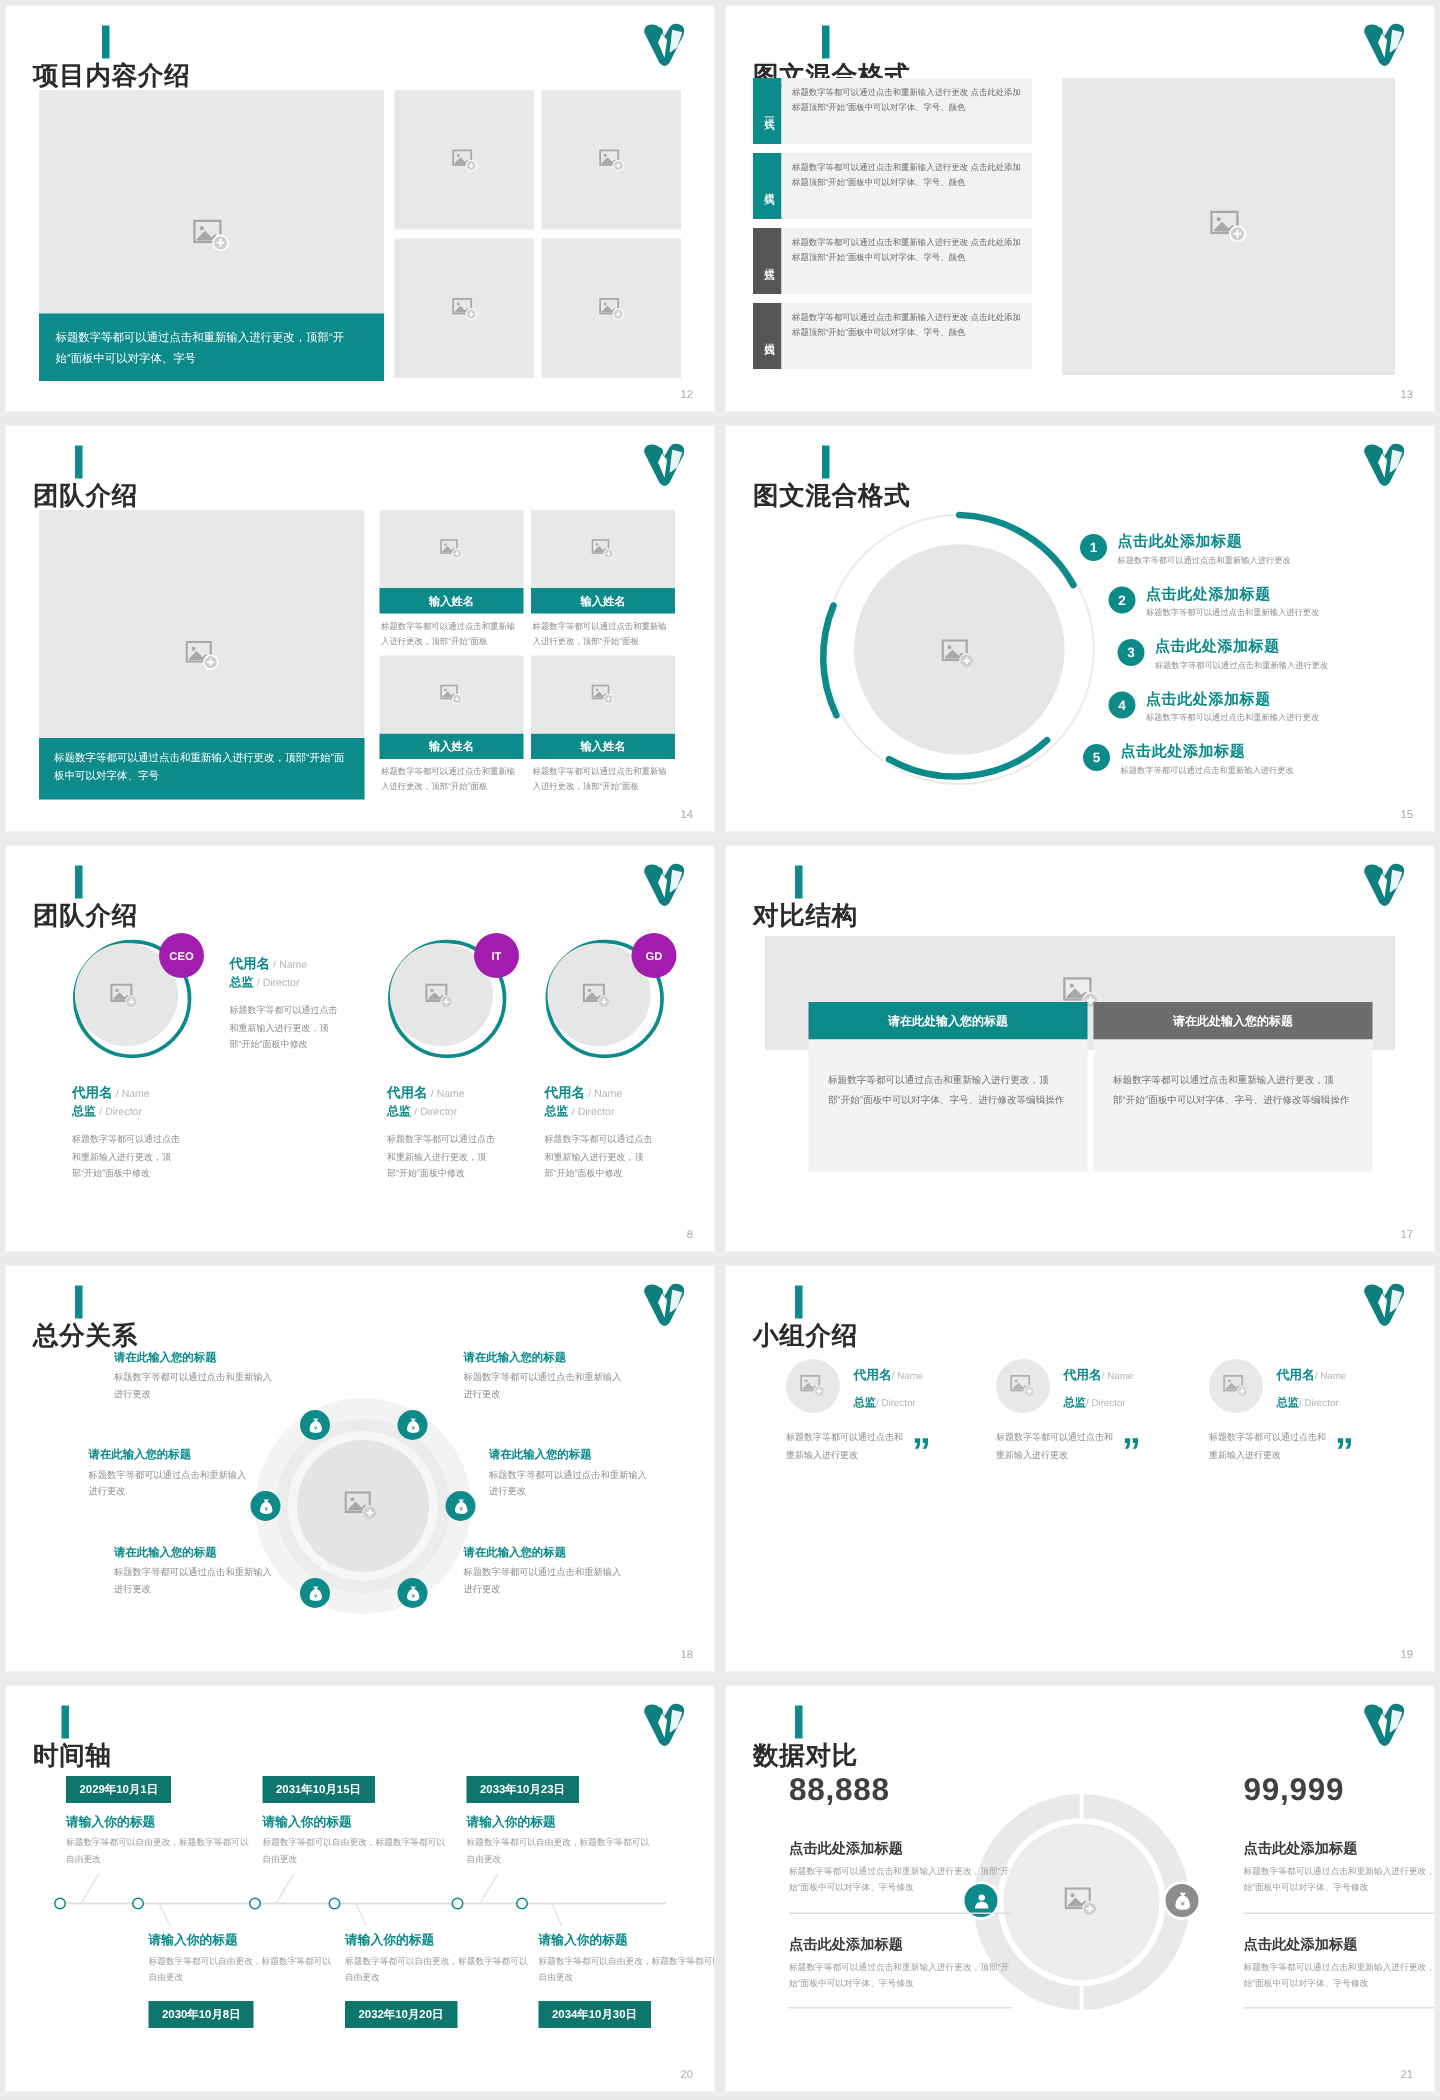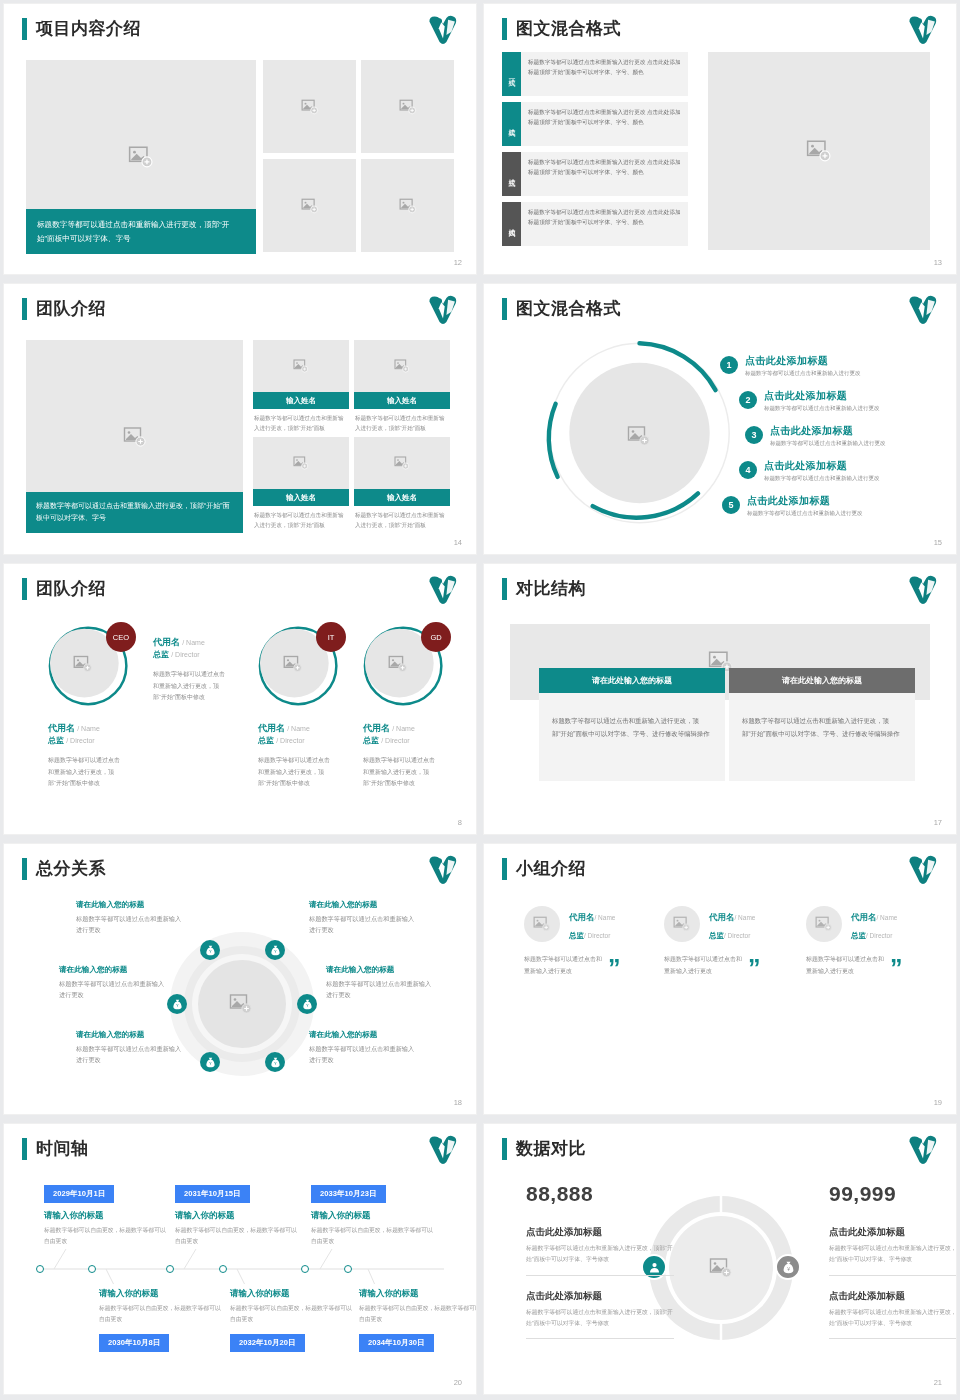--- a/index.html
+++ b/index.html
@@ -6,21 +6,21 @@
   body {
     width: 960px; height: 1400px;
     background: #e9eaec;
     font-family: "Liberation Sans", "DejaVu Sans", sans-serif;
     overflow: hidden;
   }
   .grid { display: grid; grid-template-columns: 472px 472px; grid-auto-rows: 270px;
           column-gap: 8px; row-gap: 10px; padding: 4px 4px; }
   .slide { background:#fff; position: relative; overflow: hidden;
            box-shadow: 0 0 0 1px #f0f0f0; }
-  .hdr { position:absolute; left:18px; top:13px; display:flex; align-items:center; }
+  .hdr { position:absolute; left:18px; top:13px; display:flex; align-items:center;flex-direction:column; }
   .hdr .bar { width:5px; height:22px; background:#0d8a8a; margin-right:9px; }
   .hdr .t { font-size:17px; font-weight:bold; color:#2b2b2b; letter-spacing:0.5px; }
   .logo { position:absolute; right:16px; top:9px; width:34px; height:34px; }
   .pg { position:absolute; right:14px; bottom:7px; font-size:7.5px; color:#a9a9a9; }
 
   .ph { background:#e8e8e8; position:relative; }
   .phicon { position:absolute; left:50%; top:50%; transform:translate(-50%,-50%); }
 
   
   .s12-big { position:absolute; left:22px; top:56px; width:230px; height:194px; }
@@ -49,21 +49,21 @@
   .s15-num { width:18px; height:18px; border-radius:50%; background:#0d8a8a; color:#fff;
              font-size:9px; font-weight:bold; display:flex; align-items:center;
              justify-content:center; flex:0 0 auto; margin-right:7px; }
   .s15-h { font-size:10px; font-weight:bold; color:#0d8a8a; letter-spacing:0.4px;}
   .s15-s { font-size:5.5px; color:#8d8d8d; margin-top:1.5px; }
 
   
   .s16-col { position:absolute; top:58px; width:100px; }
   .s16-av { position:relative; width:86px; height:86px; }
   .s16-badge { position:absolute; right:-2px; top:0px; width:30px; height:30px;
-     border-radius:50%; background:#7f1d1d; color:#fff; font-size:7.5px; font-weight:normal;
+     border-radius:50%; background:#a21caf; color:#fff; font-size:7.5px; font-weight:bold;
      display:flex; align-items:center; justify-content:center;margin-left:47px; }
   .s16-nm { margin-top:14px; font-size:8px; }
   .s16-nm b { color:#0d8a8a; font-size:9px; }
   .s16-nm i { color:#b5b5b5; font-style:normal; font-size:7px; }
   .s16-ds { margin-top:9px; font-size:6px; color:#8d8d8d; line-height:1.95; width:74px; }
 
   
   .s17-bg { position:absolute; left:26px; top:60px; width:420px; height:76px; background:#e8e8e8; }
   .s17-col { position:absolute; top:104px; width:186px; }
   .s17-hd { color:#fff; font-size:8px; font-weight:bold; text-align:center; padding:7px 0;font-family:Liberation Mono, monospace; }
@@ -84,21 +84,21 @@
               position:relative; flex:0 0 auto; margin-right:9px; }
   .s19-nm b { color:#0d8a8a; font-size:8.5px; }
   .s19-nm i { color:#b5b5b5; font-style:normal; font-size:6.5px; }
   .s19-bot { display:flex; align-items:flex-end; margin-top:11px; }
   .s19-tx { font-size:6px; color:#8d8d8d; line-height:2.0; width:78px; }
   .s19-q { font-size:25px; color:#0d8a8a; font-weight:bold; line-height:0.7; margin-left:6px;}
   .s19-foot { position:absolute; left:27px; top:202px; width:400px;
               font-size:8px; color:#5e5e5e; line-height:2.0; }
 
   
-  .s20-date { background:#3b82f6; color:#fff; font-size:7.6px; font-weight:bold;
+  .s20-date { background:#0f766e; color:#fff; font-size:7.6px; font-weight:bold;
               display:inline-block; padding:4px 9px; }
   .s20-h { font-size:8.5px; font-weight:bold; color:#0d8a8a; margin-top:7px; }
   .s20-d { font-size:5.8px; color:#9a9a9a; line-height:1.95; margin-top:3px; }
   .s20-blk { position:absolute; width:124px; }
   .dot { position:absolute; width:8px; height:8px; border-radius:50%;
          border:1.4px solid #0d8a8a; background:#fff; }
 
   
   .s21-num { font-size:21px; font-weight:bold; color:#404040; letter-spacing:0.5px;}
   .s21-h { font-size:9.5px; font-weight:bold; color:#3b3b3b; }

